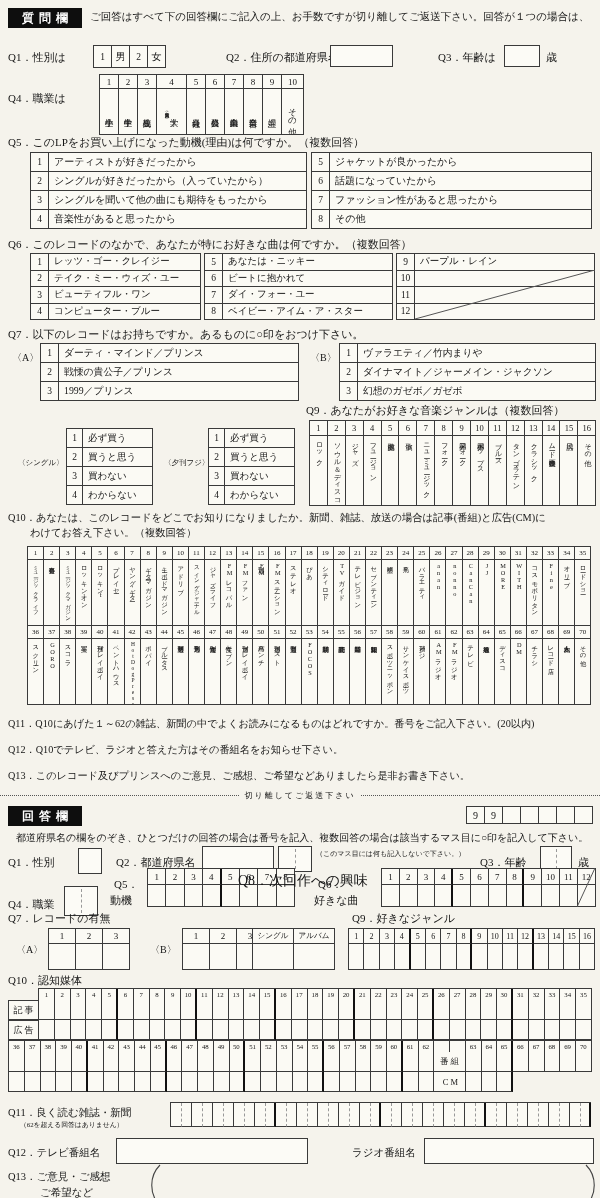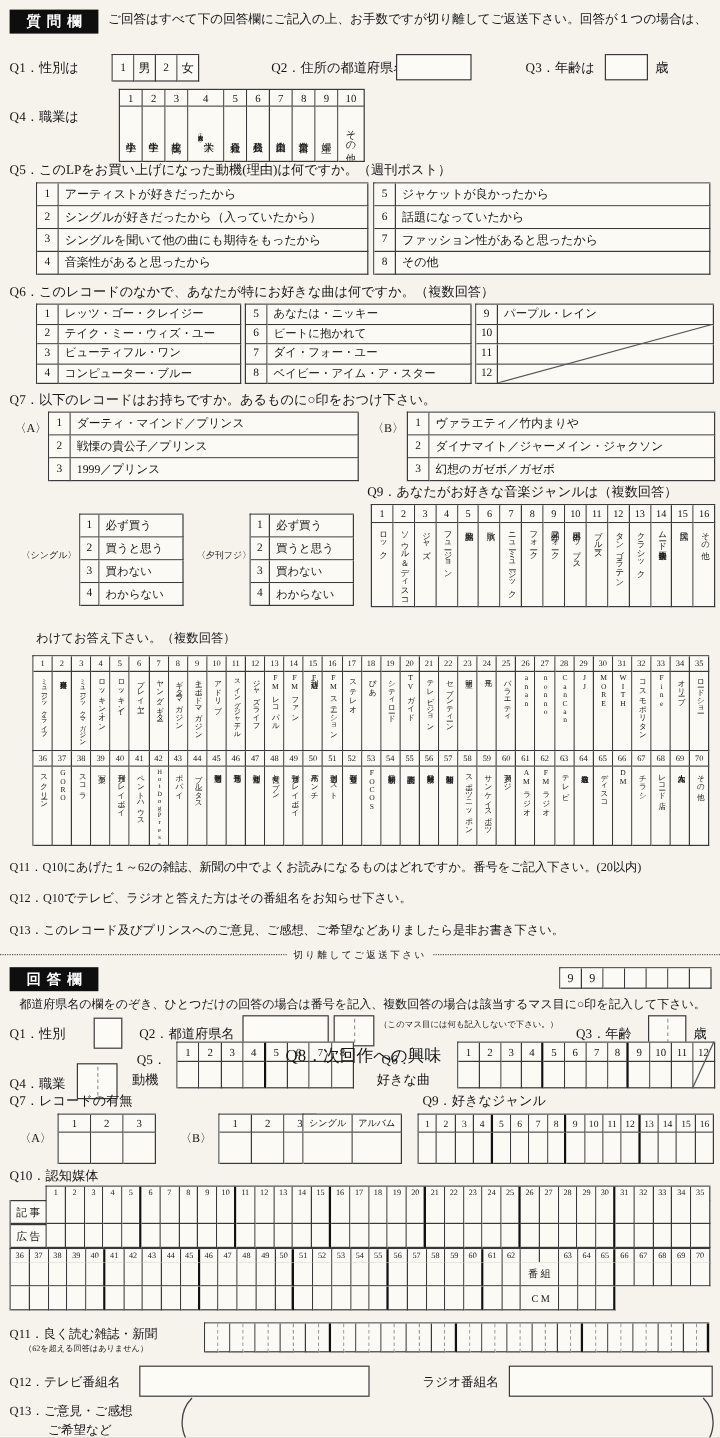--- a/index.html
+++ b/index.html
@@ -90,21 +90,21 @@
         </div>
         <div class="c" style="width: 19px; height: 46px;">
           <div class="v" style="font-size: 8.5px;">主婦</div>
         </div>
         <div class="c" style="width: 22px; height: 46px;">
           <div class="v" style="font-size: 8.5px;">その他</div>
         </div>
       </div>
     </div>
 
-  <div class="t" style="left:8px;top:136px;font-size:11px">Q5．このLPをお買い上げになった動機(理由)は何ですか。（週刊ポスト）</div>
+  <div class="t" style="left:8px;top:136px;font-size:11px">Q5．このLPをお買い上げになった動機(理由)は何ですか。（複数回答）</div>
   <div id="q5-g1" class="g" style="left:30px;top:152px">
       <div class="gr">
         <div class="c n" style="width: 18px; height: 19px;">1</div>
         <div class="c tx" style="width: 258px; height: 19px; font-size: 10px;">アーティストが好きだったから</div>
       </div>
       <div class="gr">
         <div class="c n" style="width: 18px; height: 19px;">2</div>
         <div class="c tx" style="width: 258px; height: 19px; font-size: 10px;">シングルが好きだったから（入っていたから）</div>
       </div>
       <div class="gr">
@@ -330,20 +330,21 @@
         </div>
         <div class="c" style="width: 17.9px; height: 70px; align-items: flex-start; padding-top: 2px;">
           <div class="v" style="font-size: 7px;">民謡</div>
         </div>
         <div class="c" style="width: 17.9px; height: 70px; align-items: flex-start; padding-top: 2px;">
           <div class="v" style="font-size: 7px;">その他</div>
         </div>
       </div>
     </div>
 
+  <div class="t" style="left:8px;top:512px;font-size:10.3px">Q10．あなたは、このレコードをどこでお知りになりましたか。新聞、雑誌、放送の場合は記事(番組)と広告(CM)に</div>
   <div class="t" style="left:30px;top:527px;font-size:10.3px">わけてお答え下さい。（複数回答）</div>
   <div id="q10-up" class="g" style="left:27px;top:546px">
       <div class="gr">
         <div class="c n" style="width: 16.1px; height: 13px; font-size: 7px;">1</div>
         <div class="c n" style="width: 16.1px; height: 13px; font-size: 7px;">2</div>
         <div class="c n" style="width: 16.1px; height: 13px; font-size: 7px;">3</div>
         <div class="c n" style="width: 16.1px; height: 13px; font-size: 7px;">4</div>
         <div class="c n" style="width: 16.1px; height: 13px; font-size: 7px;">5</div>
         <div class="c n" style="width: 16.1px; height: 13px; font-size: 7px;">6</div>
         <div class="c n" style="width: 16.1px; height: 13px; font-size: 7px;">7</div>

